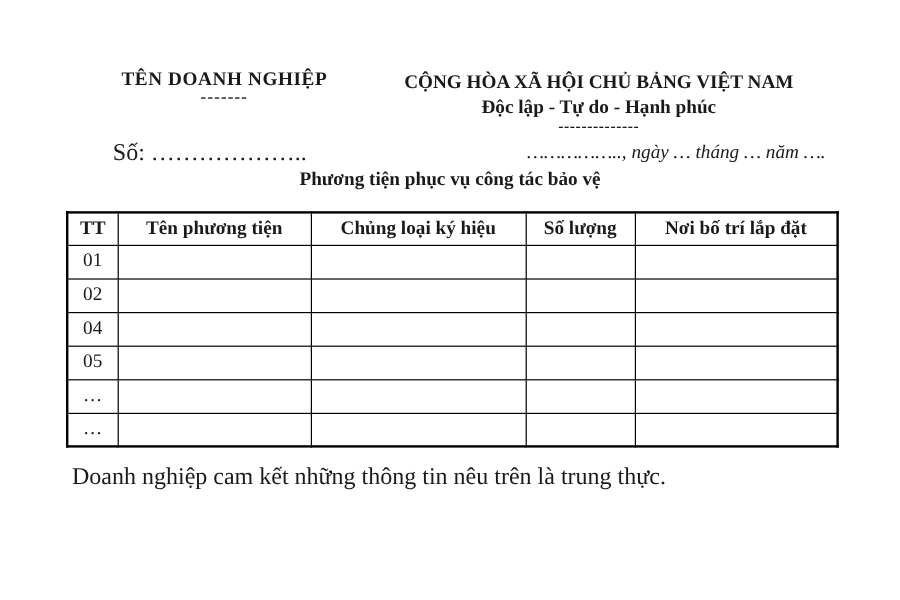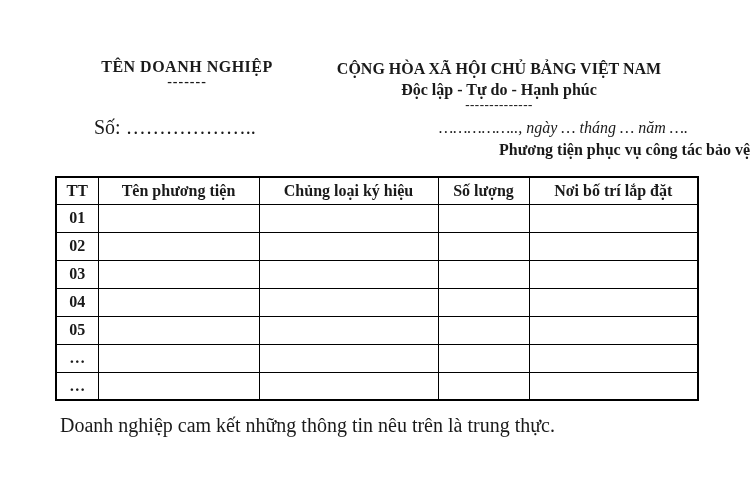--- a/index.html
+++ b/index.html
@@ -81,21 +81,21 @@
 
   
   .doc-title {
     text-align: center;
     font-weight: bold;
     font-size: 17px;
     margin-top: 24px;
     letter-spacing: 0.5px;
   }
   .doc-subtitle {
-    text-align: right;
+    text-align: center;
     font-weight: bold;
     font-size: 16px;
     margin-top: 2px;
   }
 
   
   table.stat-table {
     border-collapse: collapse;
     margin-left: 55px;
     margin-top: 17px;
@@ -108,21 +108,21 @@
     padding: 0 4px;
     overflow: hidden;
     white-space: nowrap;
   }
   .stat-table { border: 2px solid #000000; }
   .stat-table th {
     font-weight: bold;
     height: 27px;
     text-align: center;
   }
-  .stat-table td { height: 28px; font-weight: bold; }
+  .stat-table td { height: 28px; }
   .col-tt   { width: 42px; }
   .col-ten  { width: 161px; }
   .col-loai { width: 179px; }
   .col-sl   { width: 91px; }
   .col-noi  { width: 169px; }
   .cell-tt  { text-align: center; }
 
   
   .footer-note {
     margin-top: 13px;
@@ -180,27 +180,20 @@
         <td></td>
       </tr>
       <tr>
         <td class="cell-tt">02</td>
         <td></td>
         <td></td>
         <td></td>
         <td></td>
       </tr>
       <tr>
-        <td class="cell-tt">03</td>
-        <td></td>
-        <td></td>
-        <td></td>
-        <td></td>
-      </tr>
-      <tr>
         <td class="cell-tt">04</td>
         <td></td>
         <td></td>
         <td></td>
         <td></td>
       </tr>
       <tr>
         <td class="cell-tt">05</td>
         <td></td>
         <td></td>

